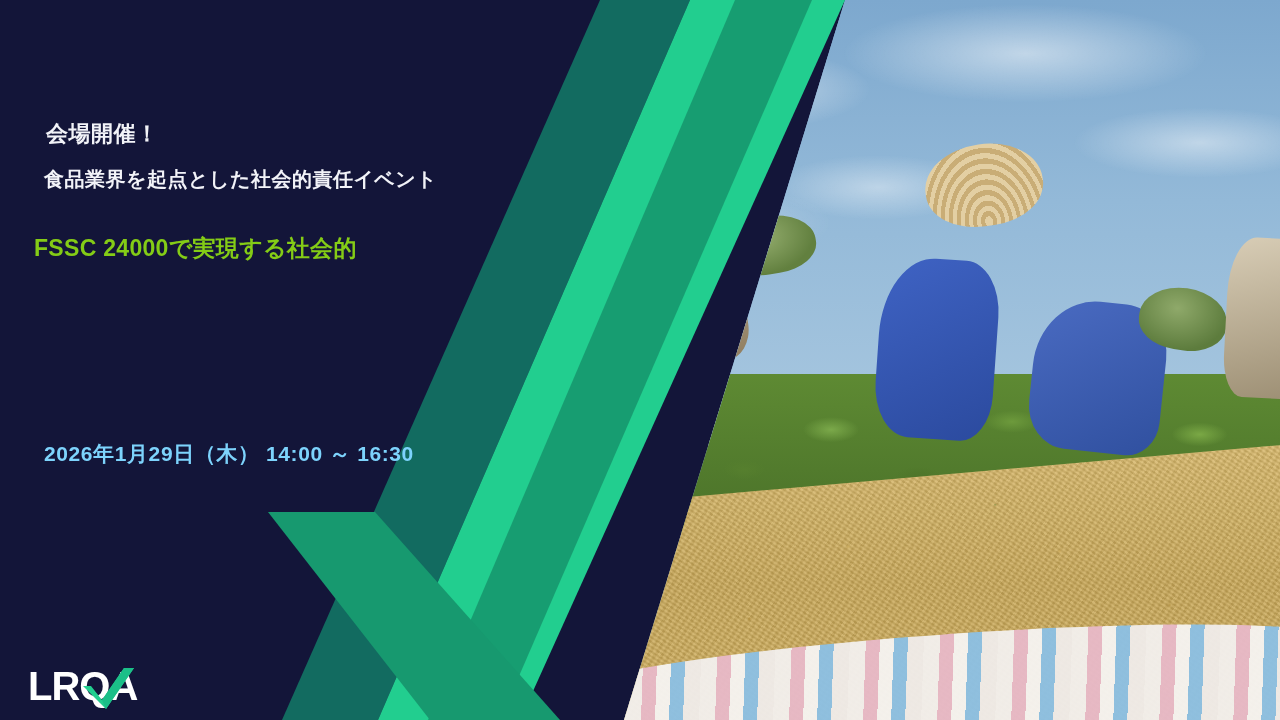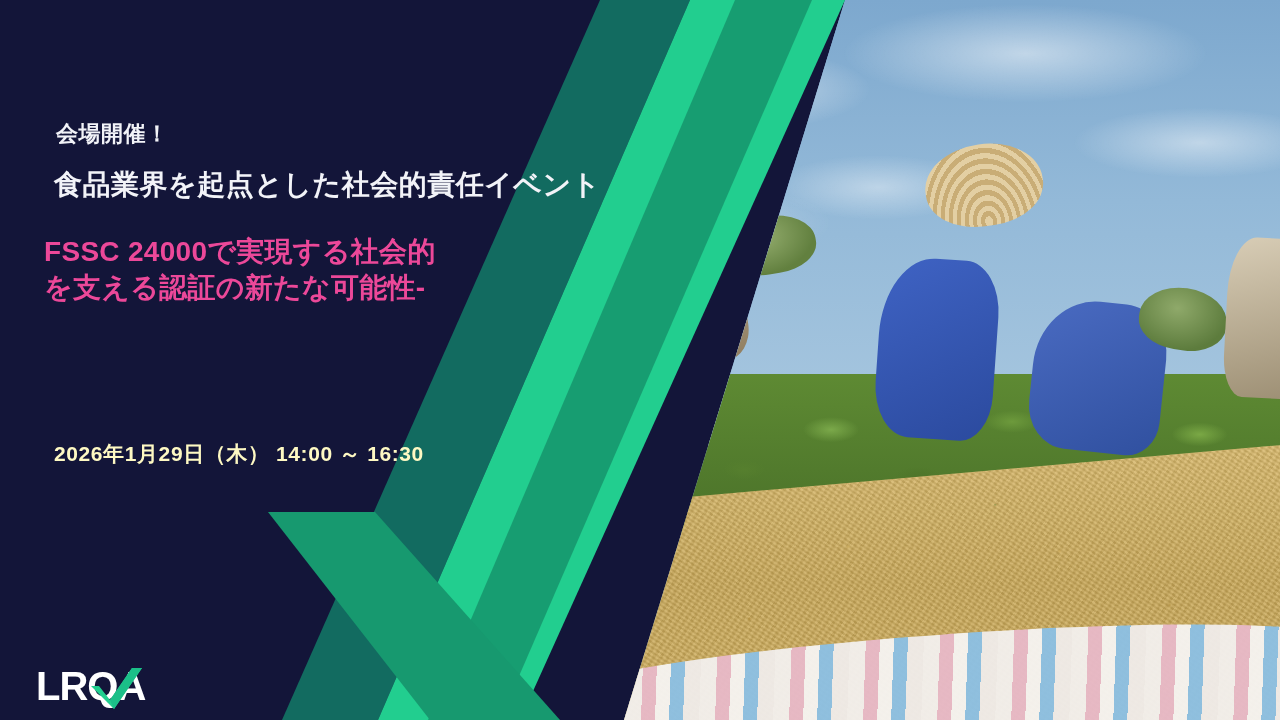--- a/index.html
+++ b/index.html
@@ -151,49 +151,49 @@
   }
 
   
   .band {
     position:absolute; top:0; left:0; width:1280px; height:720px;
     pointer-events:none;
   }
 
   
   .content {
-    position:absolute; left:10px; top:0; width:660px; height:720px;
+    position:absolute; left:0; top:0; width:660px; height:720px;
     padding:8px 0 0 40px;
   }
   .kicker {
     position:absolute; left:46px; top:119px;
     color:#f2f3f8; font-size:22px; font-weight:700;
     letter-spacing:.5px; white-space:nowrap;
   }
   .subkicker {
     position:absolute; left:44px; top:166px;
-    color:#f2f3f8; font-size:28px; font-weight:700;
+    color:#f2f3f8; font-size:20px; font-weight:700;
     letter-spacing:.5px; white-space:nowrap;
   }
   .title {
     position:absolute; left:34px; top:234px;
     width:600px;
-    color:#ec4899; font-size:28px; font-weight:700;
+    color:#84cc16; font-size:23px; font-weight:700;
     line-height:1.30; letter-spacing:.3px;
   }
   .title .line { display:block; white-space:nowrap; }
   .datetime {
     position:absolute; left:44px; top:440px;
-    color:#fef9c3; font-size:21px; font-weight:700;
+    color:#7dd3fc; font-size:21px; font-weight:700;
     letter-spacing:.6px; white-space:nowrap;
   }
 
   
   .logo {
-    position:absolute; left:36px; top:664px;
+    position:absolute; left:28px; top:664px;
     width:160px; height:46px;
   }
 </style>
 </head>
 <body>
 
 <div class="banner">
 
   <div class="photo-wrap">
     <div class="photo">
@@ -232,21 +232,20 @@
   </svg>
 
   <div class="content">
 
     <div class="kicker">会場開催！</div>
 
     <div class="subkicker">食品業界を起点とした社会的責任イベント</div>
 
     <div class="title">
       <span class="line">FSSC 24000で実現する社会的</span>
-      <span class="line">を支える認証の新たな可能性-</span>
     </div>
 
     <div class="datetime">2026年1月29日（木） 14:00 ～ 16:30</div>
   </div>
 
   <div class="logo">
     <svg viewBox="0 0 160 46" width="160" height="46">
       <text x="0" y="36" font-family="Liberation Sans, DejaVu Sans, sans-serif" font-size="40" font-weight="700" fill="#ffffff" letter-spacing="-1">LRQA</text>
       <polygon points="63,22 74,36 96,4 106,4 78,45 55,22" fill="#22CE8F"></polygon>
       <polygon points="74,36 96,4 106,4 78,45" fill="#1bbf88"></polygon>

